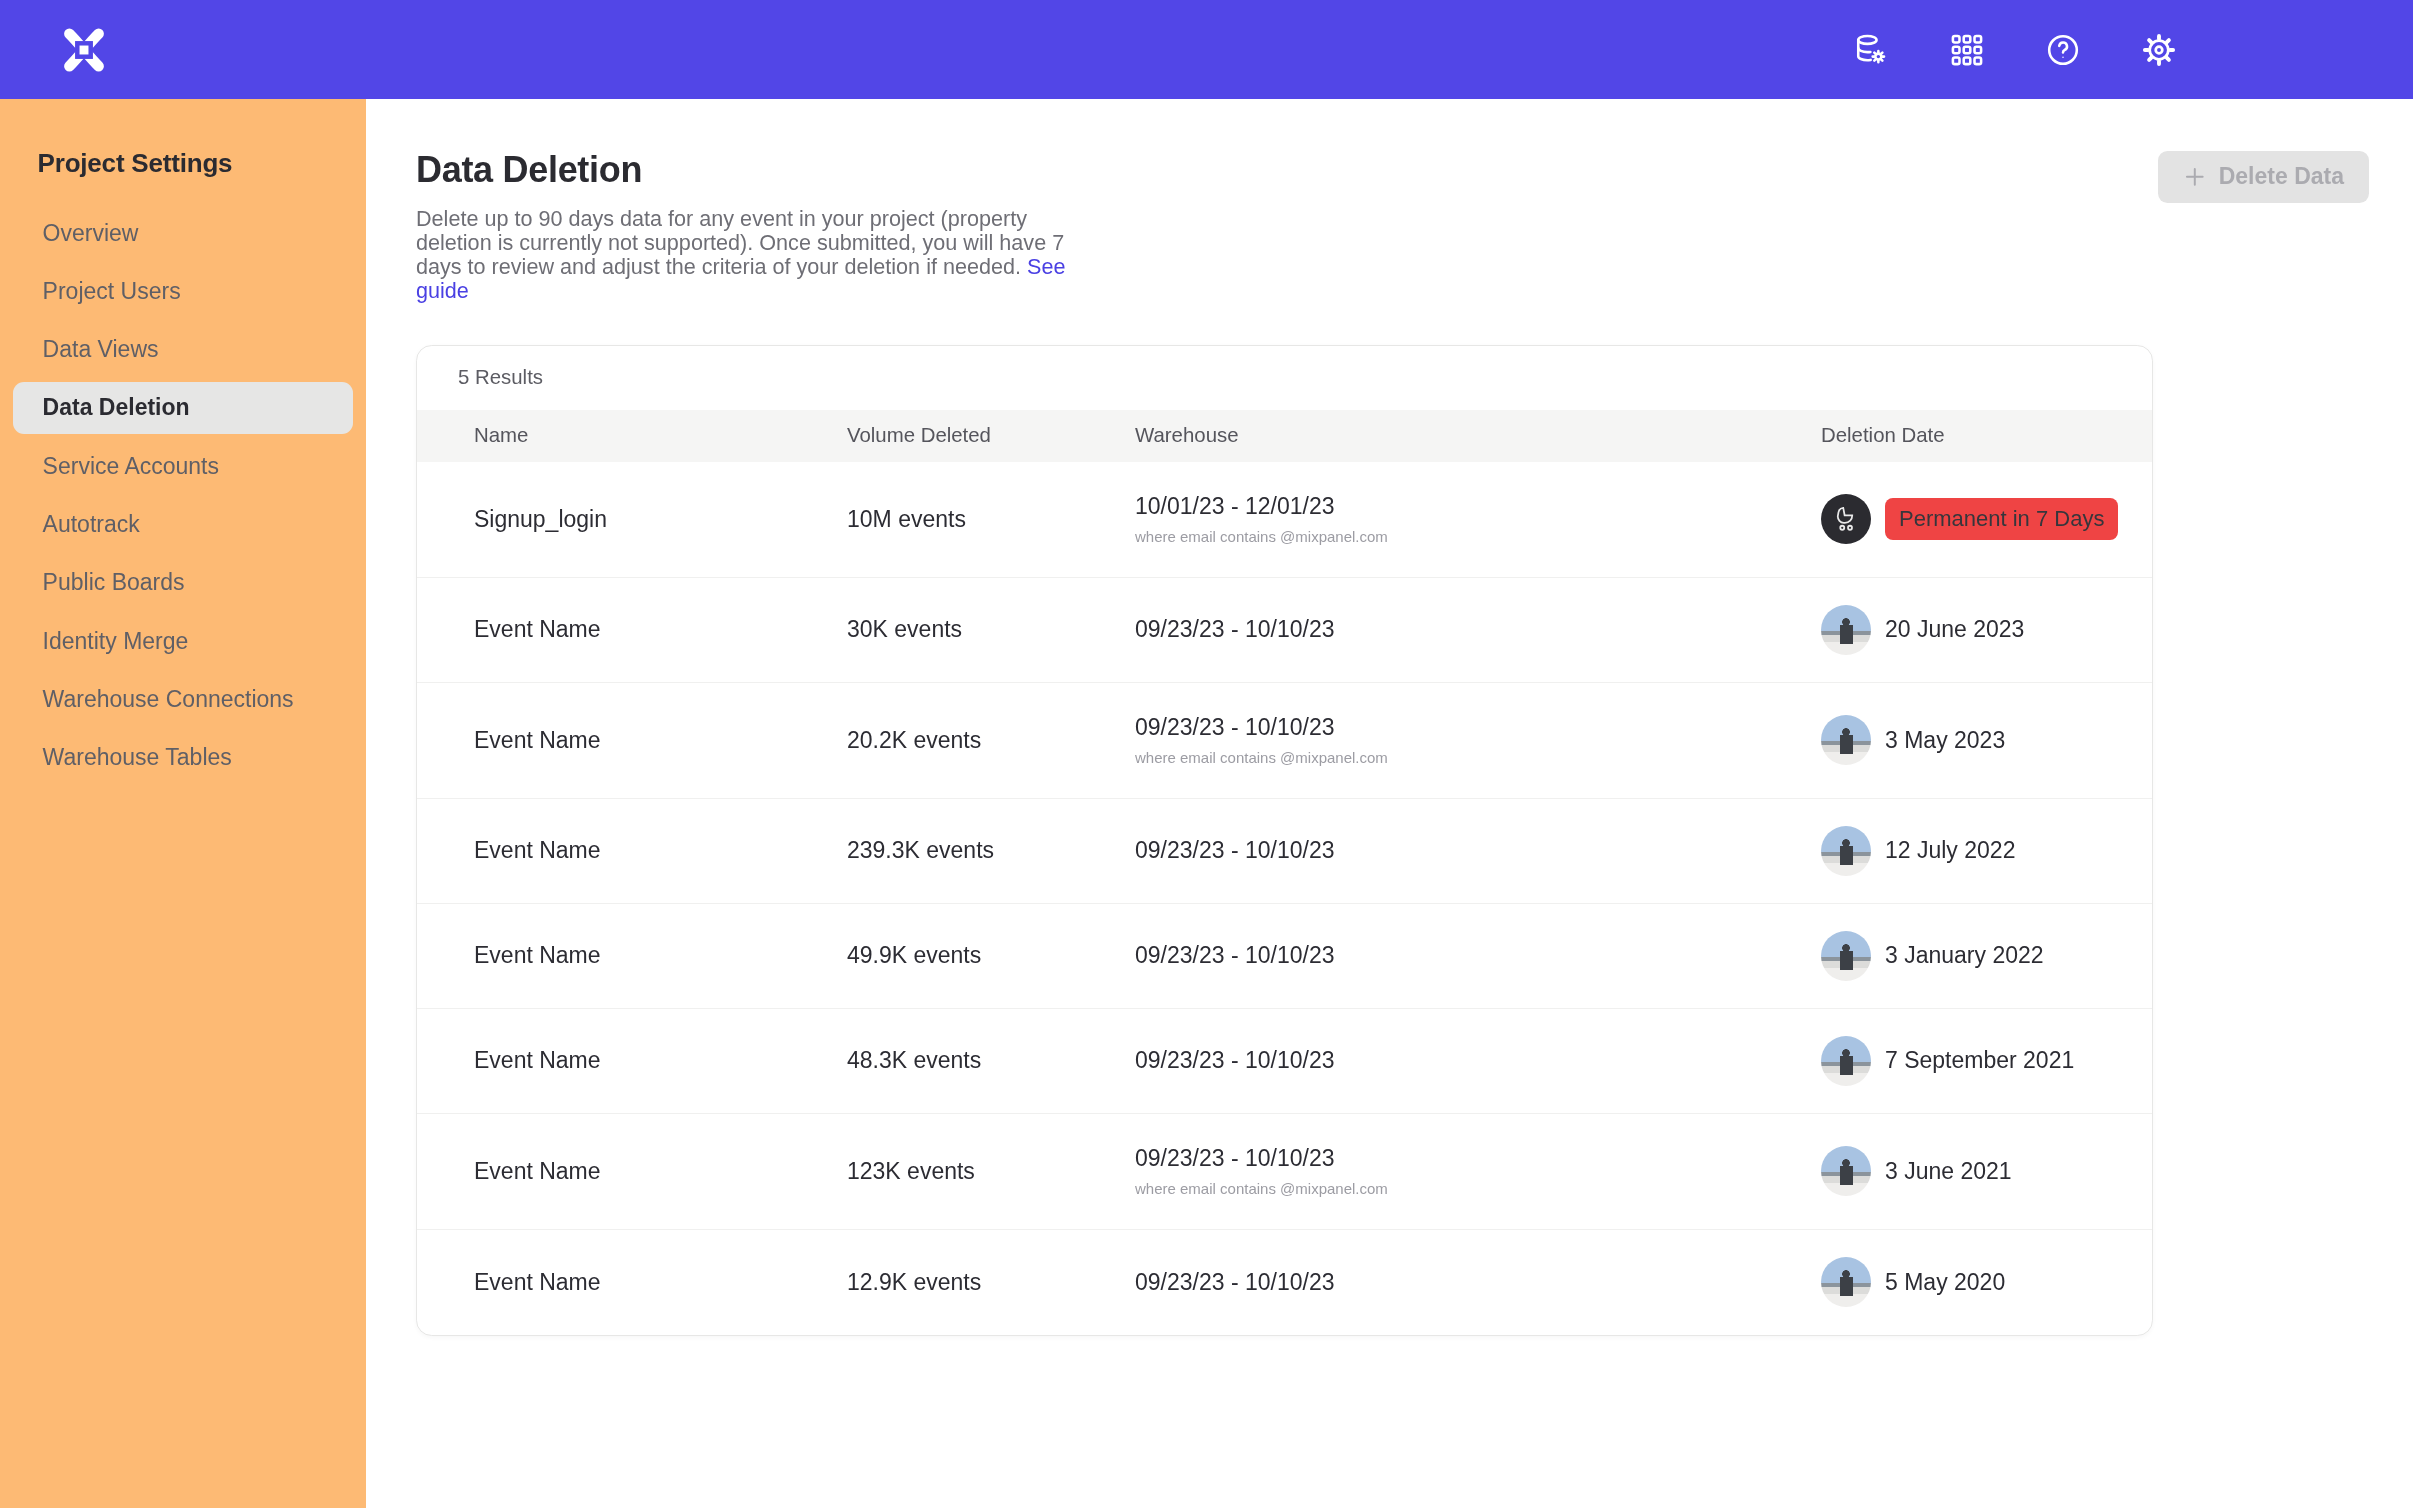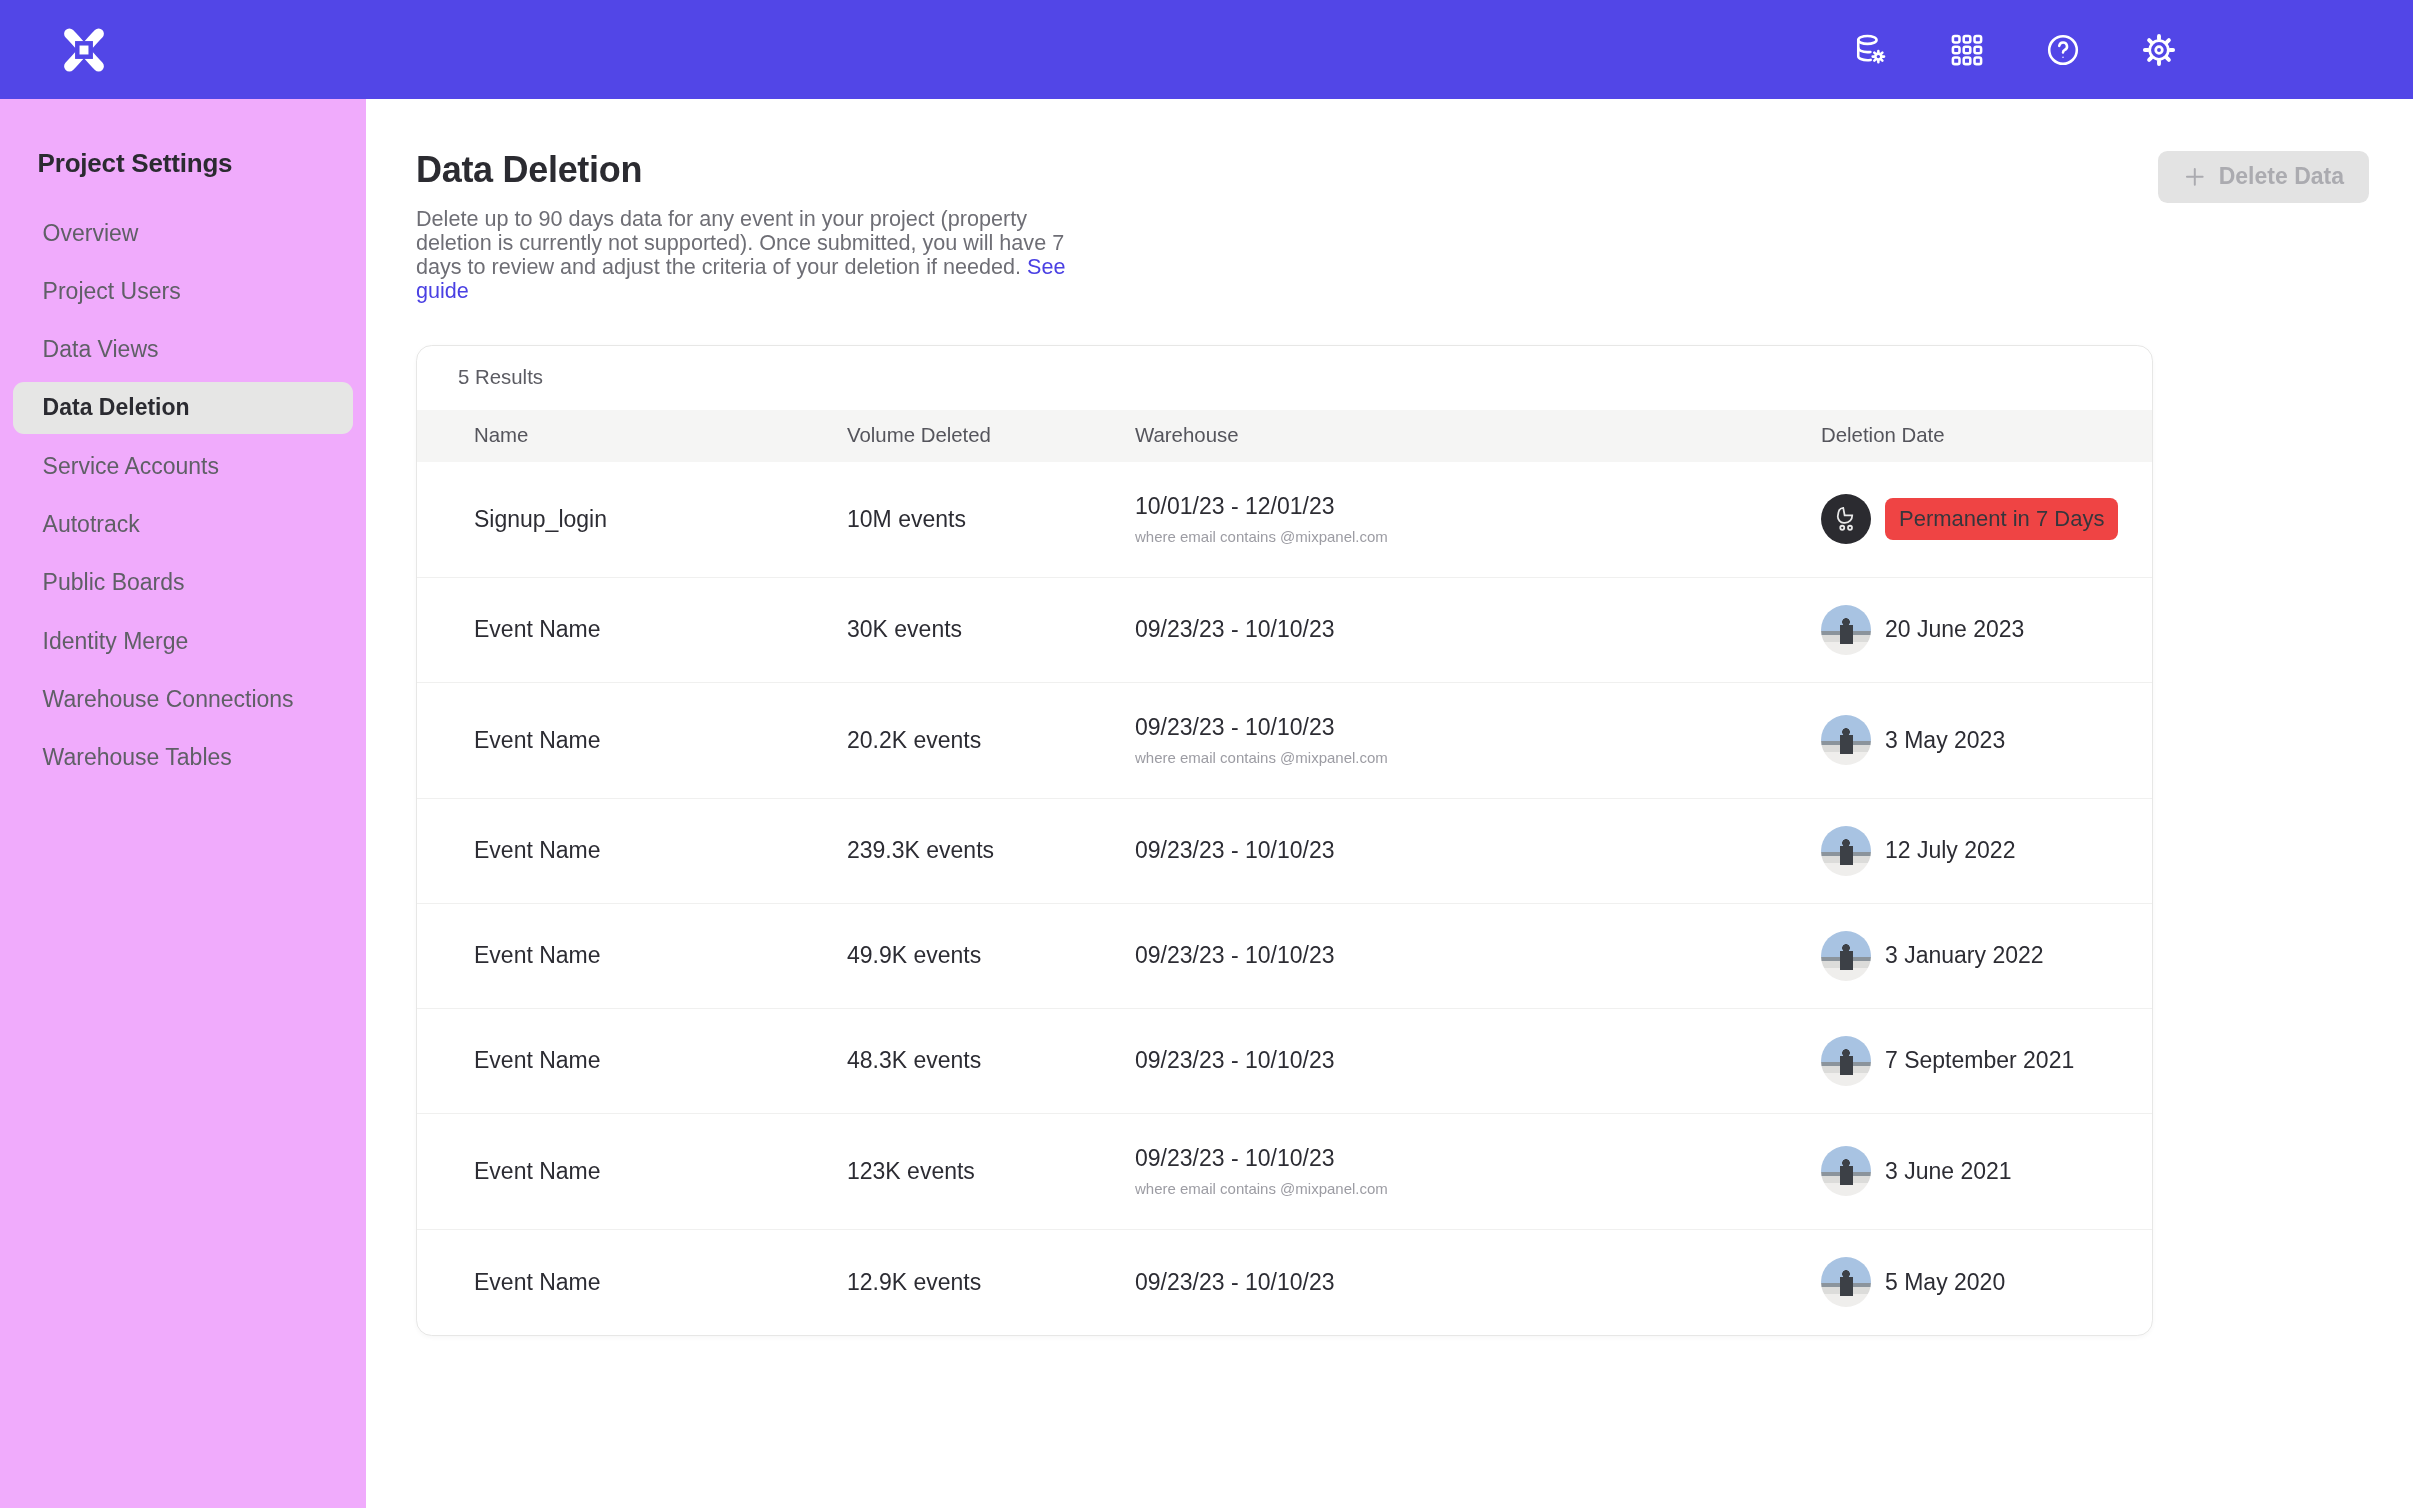--- a/index.html
+++ b/index.html
@@ -33,21 +33,21 @@
     display: flex; align-items: center; justify-content: center;
   }
   .nav-icon-btn svg { width: 36px; height: 36px; }
 
   
   .shell { display: flex; height: 1409px; }
 
   
   .sidebar {
     width: 366px;
-    background: #f0abfc;
+    background: #fdba74;
     padding: 49px 12.6px 0 12.6px;
     flex: none;
   }
   .sidebar-title {
     font-size: 26px;
     font-weight: 700;
     color: #2b2b31;
     margin: 0 0 28px 25px;
     letter-spacing: -0.2px;
   }

